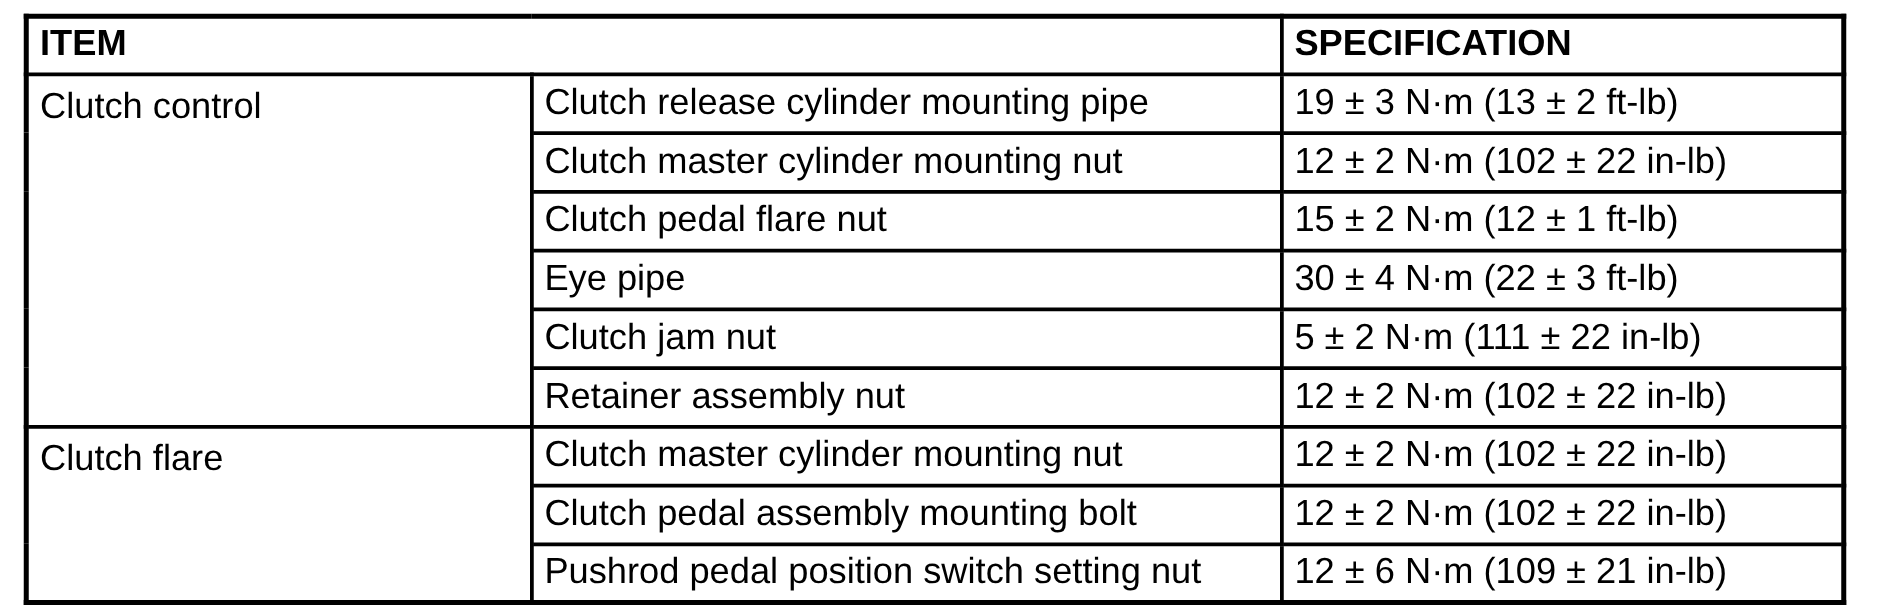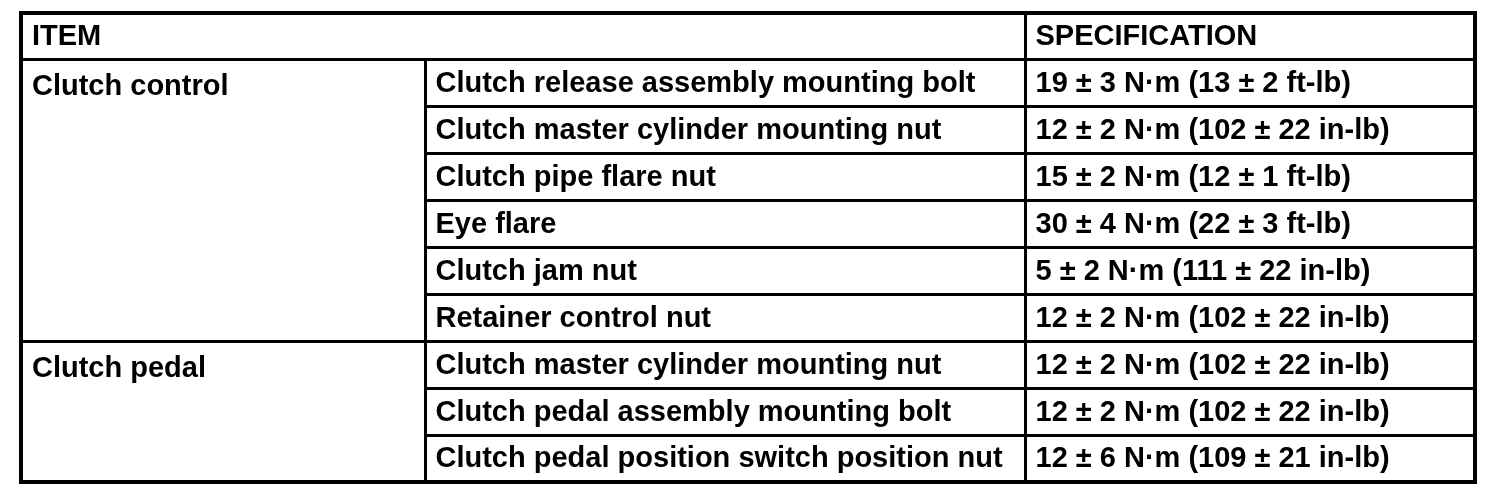--- a/index.html
+++ b/index.html
@@ -33,21 +33,21 @@
   table.spec-table th,
   table.spec-table td {
     border: 3px solid #000000;
     font-size: 29px;
     line-height: 1.1;
     padding: 0 0 0 9px;
     white-space: nowrap;
     overflow: hidden;
     text-align: left;
     vertical-align: middle;
-    font-weight: bold;
+    font-weight: normal;
   }
   table.spec-table thead th {
     height: 46px;
     font-weight: bold;
     vertical-align: middle;
   }
   table.spec-table tbody td {
     height: 47px;
   }
   table.spec-table td.group-cell {
@@ -67,51 +67,51 @@
     </colgroup>
     <thead>
       <tr>
         <th colspan="2">ITEM</th>
         <th>SPECIFICATION</th>
       </tr>
     </thead>
     <tbody>
       <tr>
         <td rowspan="6" class="group-cell">Clutch control</td>
-        <td>Clutch release assembly mounting bolt</td>
+        <td>Clutch release cylinder mounting pipe</td>
         <td>19 ± 3 N·m (13 ± 2 ft-lb)</td>
       </tr>
       <tr>
         <td>Clutch master cylinder mounting nut</td>
         <td>12 ± 2 N·m (102 ± 22 in-lb)</td>
       </tr>
       <tr>
-        <td>Clutch pipe flare nut</td>
+        <td>Clutch pedal flare nut</td>
         <td>15 ± 2 N·m (12 ± 1 ft-lb)</td>
       </tr>
       <tr>
-        <td>Eye flare</td>
+        <td>Eye pipe</td>
         <td>30 ± 4 N·m (22 ± 3 ft-lb)</td>
       </tr>
       <tr>
         <td>Clutch jam nut</td>
         <td>5 ± 2 N·m (111 ± 22 in-lb)</td>
       </tr>
       <tr>
-        <td>Retainer control nut</td>
+        <td>Retainer assembly nut</td>
         <td>12 ± 2 N·m (102 ± 22 in-lb)</td>
       </tr>
       <tr>
-        <td rowspan="3" class="group-cell">Clutch pedal</td>
+        <td rowspan="3" class="group-cell">Clutch flare</td>
         <td>Clutch master cylinder mounting nut</td>
         <td>12 ± 2 N·m (102 ± 22 in-lb)</td>
       </tr>
       <tr>
         <td>Clutch pedal assembly mounting bolt</td>
         <td>12 ± 2 N·m (102 ± 22 in-lb)</td>
       </tr>
       <tr>
-        <td>Clutch pedal position switch position nut</td>
+        <td>Pushrod pedal position switch setting nut</td>
         <td>12 ± 6 N·m (109 ± 21 in-lb)</td>
       </tr>
     </tbody>
   </table>
 </div>
 
 </body></html>

